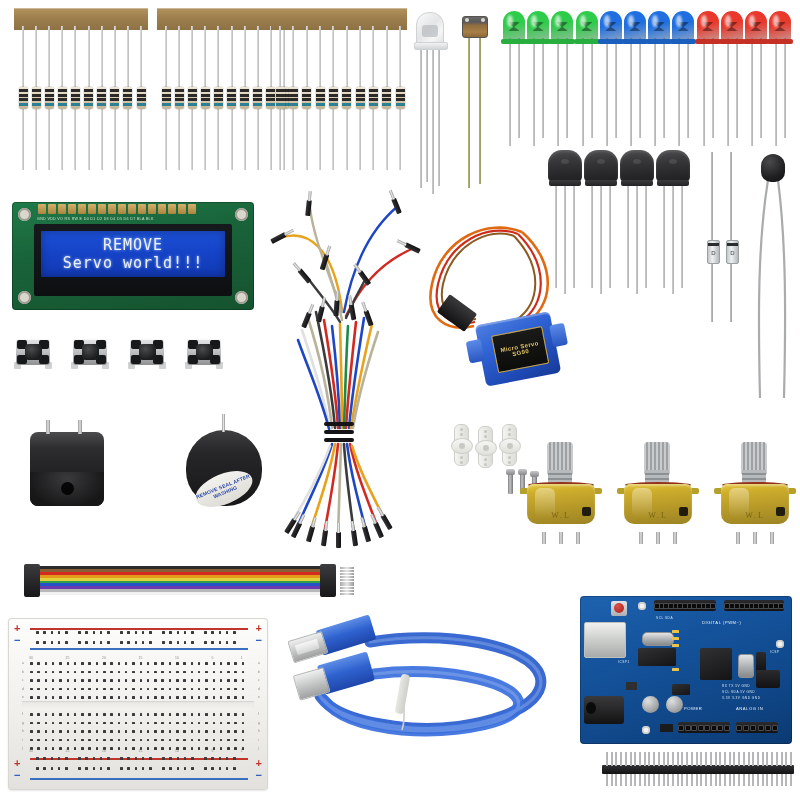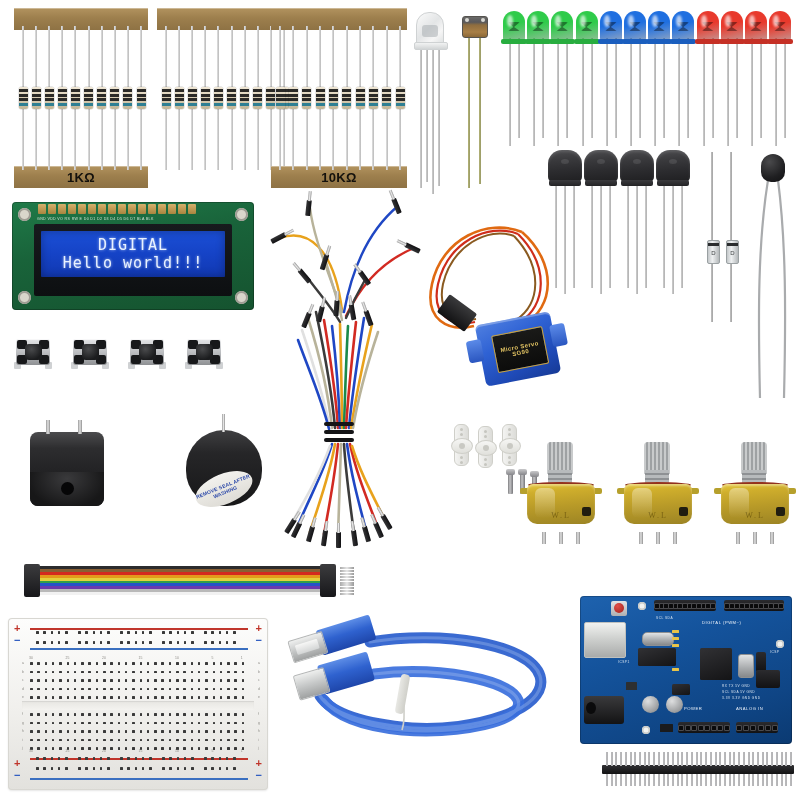--- a/index.html
+++ b/index.html
@@ -255,23 +255,20 @@
     background:linear-gradient(180deg,#313134,#121213);}
   .hdrstrip i{position:absolute;width:2px;background:linear-gradient(90deg,#8e8e90,#e3e3e5,#88888a);}
 </style>
 </head>
 <body>
 
 <div class="stage">
 
   <div class="res-pack" id="rp0" style="left:14px;top:8px;width:134px;height:180px;">
     <div class="res-tape top"></div>
-    <div class="res-tape bot">
-      <span>1KΩ</span>
-    </div>
   <div class="res-lead" style="left: 8px;"></div>
       <div class="res-body" style="left: 4.5px; top: 79px;">
         <i style="background: rgb(43, 42, 40); top: 2px;"></i>
         <i style="background: rgb(43, 42, 40); top: 6.6px;"></i>
         <i style="background: rgb(43, 42, 40); top: 11.2px;"></i>
         <i style="background: rgb(47, 127, 147); top: 15.8px;"></i>
       </div>
       <div class="res-lead" style="left: 21.1111px;"></div>
       <div class="res-body" style="left: 17.6111px; top: 79px;">
         <i style="background: rgb(43, 42, 40); top: 2px;"></i>
@@ -406,23 +403,20 @@
       <div class="res-body" style="left: 122.5px; top: 79px;">
         <i style="background: rgb(43, 42, 40); top: 2px;"></i>
         <i style="background: rgb(43, 42, 40); top: 6.6px;"></i>
         <i style="background: rgb(43, 42, 40); top: 11.2px;"></i>
         <i style="background: rgb(47, 127, 147); top: 15.8px;"></i>
       </div>
     </div>
 
   <div class="res-pack" id="rp2" style="left:271px;top:8px;width:136px;height:180px;">
     <div class="res-tape top"></div>
-    <div class="res-tape bot">
-      <span>10KΩ</span>
-    </div>
   <div class="res-lead" style="left: 8px;"></div>
       <div class="res-body" style="left: 4.5px; top: 79px;">
         <i style="background: rgb(43, 42, 40); top: 2px;"></i>
         <i style="background: rgb(43, 42, 40); top: 6.6px;"></i>
         <i style="background: rgb(43, 42, 40); top: 11.2px;"></i>
         <i style="background: rgb(47, 127, 147); top: 15.8px;"></i>
       </div>
       <div class="res-lead" style="left: 21.3333px;"></div>
       <div class="res-body" style="left: 17.8333px; top: 79px;">
         <i style="background: rgb(43, 42, 40); top: 2px;"></i>
@@ -681,22 +675,22 @@
         <em></em>
         <em></em>
         <em></em>
         <em></em>
         <em></em>
         <em></em>
       </div>
     <div class="lcd-pinlabels" style="left:25px;top:15px;">GND VDD VO RS RW E D0 D1 D2 D3 D4 D5 D6 D7 BLA BLK</div>
     <div class="lcd-bezel" style="left:22px;top:22px;width:198px;height:72px;">
       <div class="lcd-screen" style="left:7px;top:7px;width:184px;height:46px;">
-        <div class="lcd-line" style="font-size:15px;">DIGITAL</div>
-        <div class="lcd-line" style="font-size:15px;">Hello world!!!</div>
+        <div class="lcd-line" style="font-size:15px;">REMOVE</div>
+        <div class="lcd-line" style="font-size:15px;">Servo world!!!</div>
       </div>
     </div>
   </div>
 
   <div class="abs" id="tactrow" style="left:16px;top:336px;width:222px;height:42px;">
       <div class="tact" style="left: 0px; top: 0px;">
         <div class="leg" style="left:-2px;top:26px;"></div>
         <div class="leg" style="right:-2px;top:26px;"></div>
         <div class="body"></div>
         <div class="corner" style="left:1px;top:4px;"></div>

